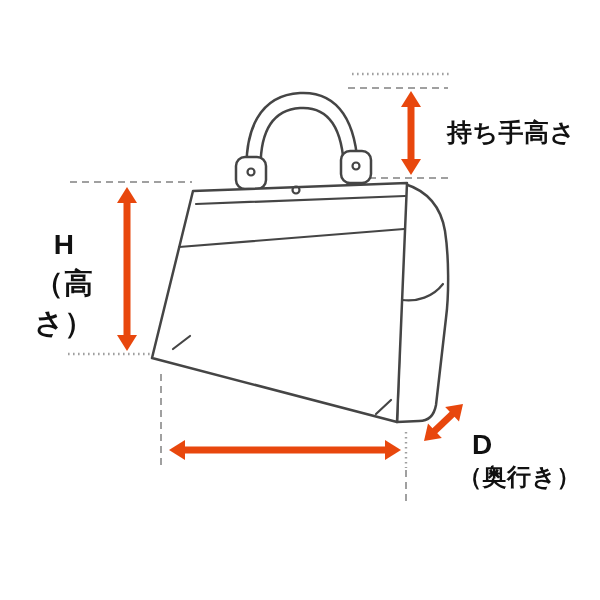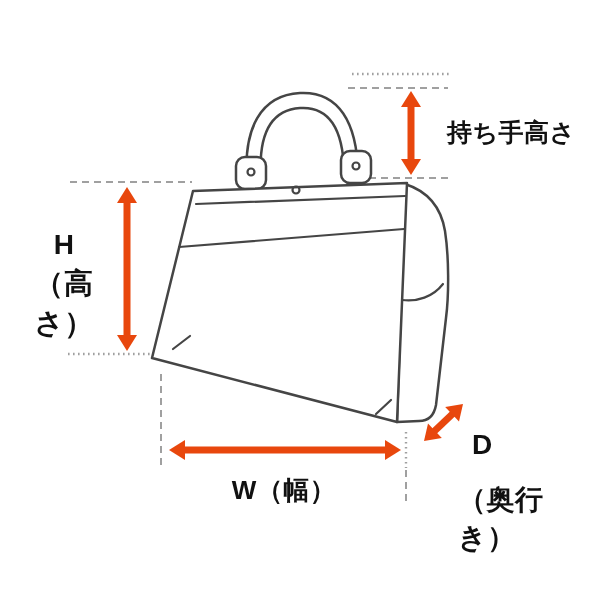--- a/index.html
+++ b/index.html
@@ -7,21 +7,21 @@
   .canvas{position:relative;width:584px;height:600px;background:var(--background,#fff);overflow:hidden;}
   .canvas>svg{position:absolute;left:0;top:0;}
   .label{position:absolute;font-weight:600;letter-spacing:.5px;color:var(--text,#111);}
   .lbl-handle{left:447px;top:116px;font-size:25px;}
   .lbl-height{left:10px;top:229px;width:108px;text-align:center;}
   .lbl-height .letter{font-size:28px;display:block;}
   .lbl-height .caption{font-size:29px;display:block;margin-top:3px;}
   .lbl-width{left:182px;top:473px;width:204px;text-align:center;font-size:26px;}
   .lbl-depth{left:458px;top:429px;}
   .lbl-depth .letter{font-size:28px;display:block;margin-left:14px;}
-  .lbl-depth .caption{font-size:28px;display:block;margin-top:20px;}
+  .lbl-depth .caption{font-size:24px;display:block;margin-top:0;}
   .bag-stroke{fill:#fff;stroke:var(--outline,#454545);stroke-width:2.5;stroke-linejoin:round;stroke-linecap:round;}
   .bag-line{fill:none;stroke:var(--outline,#454545);stroke-width:2.2;stroke-linejoin:round;stroke-linecap:round;}
   .dash{stroke:var(--guide,#a0a0a0);stroke-width:2;stroke-dasharray:7 5;fill:none;}
   .dots{stroke:var(--guide,#a0a0a0);stroke-width:2.4;stroke-dasharray:1.6 3.4;fill:none;}
   .arrow-head{fill:var(--arrow,#e8470d);}
   .arrow-shaft{stroke:var(--arrow,#e8470d);stroke-width:7;fill:none;}
 </style>
 </head>
 <body>
 
@@ -82,19 +82,18 @@
     </g>
   </svg>
 
   <div class="label lbl-handle">持ち手高さ</div>
 
   <div class="label lbl-height">
     <span class="letter">H</span>
     <span class="caption">（高さ）</span>
   </div>
 
-  <div class="label lbl-width">W（幅）</div>
 
   <div class="label lbl-depth">
     <span class="letter">D</span>
     <span class="caption">（奥行き）</span>
   </div>
 </div>
 
 </body></html>

